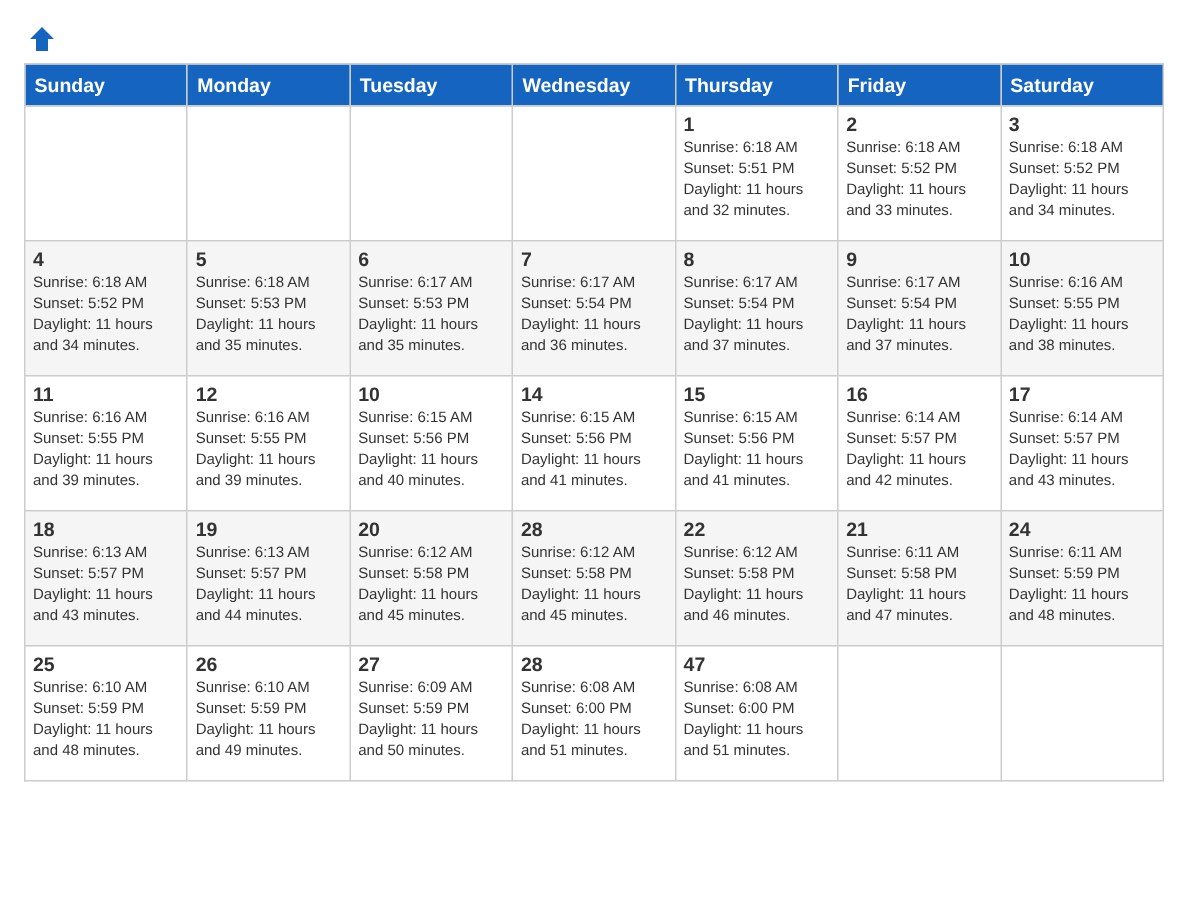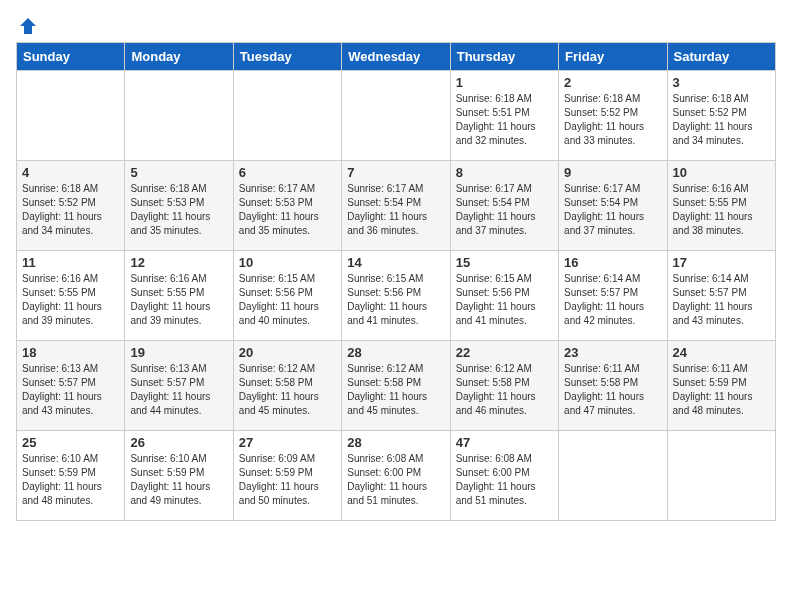--- a/index.html
+++ b/index.html
@@ -214,21 +214,21 @@
         </td>
         <td>
           <span class="day-num">28</span>
           <div class="day-info">Sunrise: 6:12 AM<br>Sunset: 5:58 PM<br>Daylight: 11 hours<br>and 45 minutes.</div>
         </td>
         <td>
           <span class="day-num">22</span>
           <div class="day-info">Sunrise: 6:12 AM<br>Sunset: 5:58 PM<br>Daylight: 11 hours<br>and 46 minutes.</div>
         </td>
         <td>
-          <span class="day-num">23</span>
+          <span class="day-num">21</span>
           <div class="day-info">Sunrise: 6:11 AM<br>Sunset: 5:58 PM<br>Daylight: 11 hours<br>and 47 minutes.</div>
         </td>
         <td>
           <span class="day-num">24</span>
           <div class="day-info">Sunrise: 6:11 AM<br>Sunset: 5:59 PM<br>Daylight: 11 hours<br>and 48 minutes.</div>
         </td>
       </tr>
       <tr>
         <td>
           <span class="day-num">25</span>

